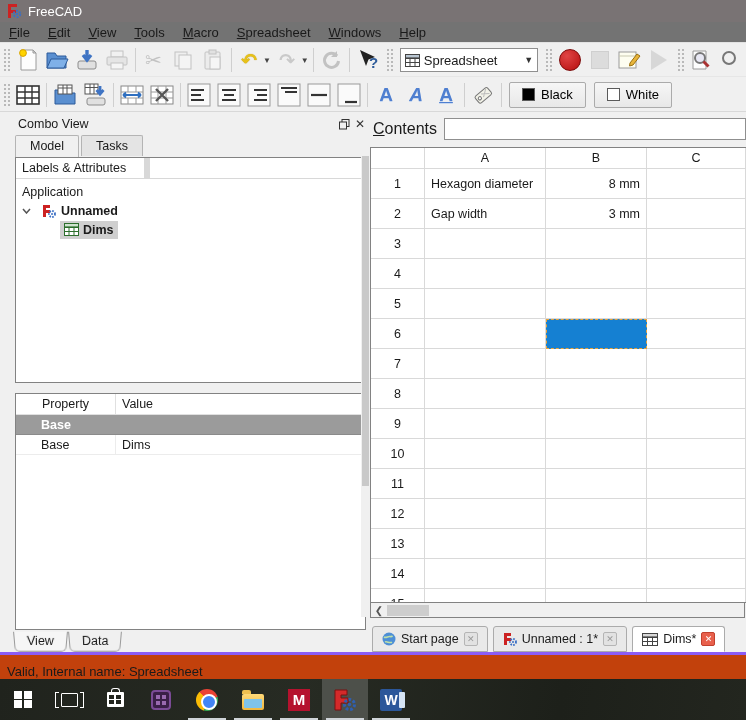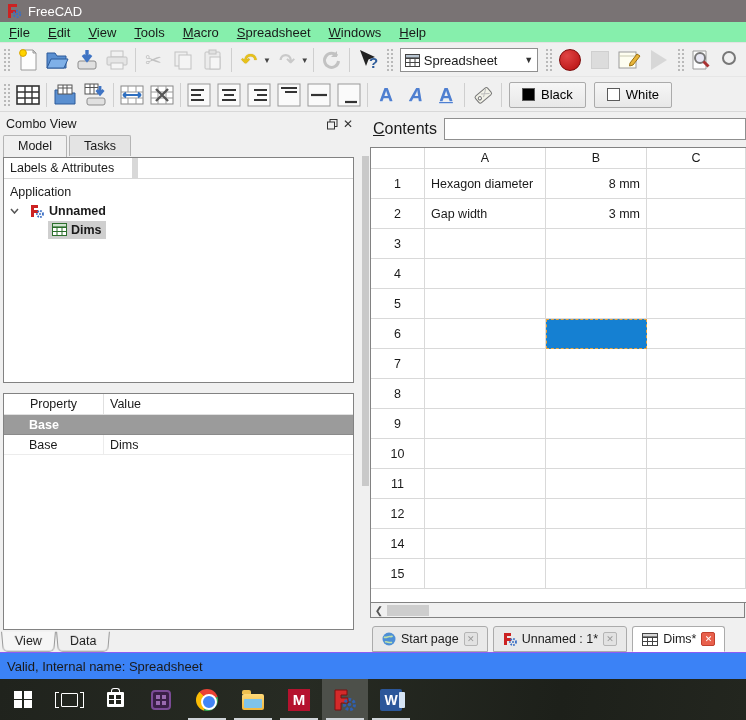--- a/index.html
+++ b/index.html
@@ -5,21 +5,21 @@
   * { margin:0; padding:0; box-sizing:border-box; }
   html,body { width:746px; height:720px; overflow:hidden; }
   body { font-family:"Liberation Sans","DejaVu Sans",sans-serif; font-size:13px; color:#1a1a1a; }
   .screen { position:relative; width:746px; height:720px; background:#f0f0f0;text-decoration:underline; }
 
   
   .titlebar { position:absolute; left:0; top:0; width:746px; height:22px; background:#797374; display:flex; align-items:center; padding-left:6px; gap:6px; }
   .titlebar .title { color:#ffffff; font-size:13px; }
 
   
-  .menubar { position:absolute; left:0; top:22px; width:746px; height:21px; background:#86efac; display:flex; align-items:center; border-bottom:1px solid #e3e3e3; }
+  .menubar { position:absolute; left:0; top:22px; width:746px; height:21px; background:#737373; display:flex; align-items:center; border-bottom:1px solid #e3e3e3; }
   .menu-item { padding:2px 9px; font-size:13px; cursor:default; }
   .menu-item u { text-decoration:underline; }
 
   
   .toolbar { position:absolute; left:0; width:746px; background:#f0f0f0; display:flex; align-items:center; }
   .tb1 { top:44px; height:33px; border-bottom:1px solid #e6e6e6; }
   .tb2 { top:78px; height:34px; border-bottom:1px solid #d8d8d8; }
   .grip { width:7px; height:24px; margin:0 3px; background-image:radial-gradient(circle,#b9b9b9 1px,transparent 1.2px); background-size:4px 4px; }
   .tbtn { width:30px; height:28px; display:flex; align-items:center; justify-content:center; border:1px solid transparent; border-radius:2px; }
   .tbtn.disabled { opacity:.45; filter:grayscale(1); }
@@ -43,21 +43,21 @@
   .color-btn { display:flex; align-items:center; gap:6px; height:26px; padding:0 12px; background:linear-gradient(#f6f6f6,#e8e8e8); border:1px solid #ababab; border-radius:2px; margin:0 4px; font-size:13px; }
   .swatch { width:13px; height:13px; border:1px solid #5a5a5a; }
   .swatch.black { background:#000; }
   .swatch.white { background:#fff; }
 
   .fmt-a { font-size:19px; font-weight:bold; color:#4f7fd0; text-shadow:0 1px 0 #c8d8f0; }
   .fmt-a.it { font-style:italic; }
   .fmt-a.un { text-decoration:underline; }
 
   
-  .combo-view { position:absolute; left:0; top:114px; width:362px; height:538px; background:#f0f0f0; }
+  .combo-view { position:absolute; left:12px; top:114px; width:362px; height:538px; background:#f0f0f0; }
   .cv-header { height:20px; display:flex; align-items:center; padding:0 6px; font-size:12.5px; }
   .cv-header .cv-title { flex:1; }
   .cv-hbtn { width:16px; height:16px; display:flex; align-items:center; justify-content:center; color:#333; font-size:12px; }
   .cv-tabs { display:flex; padding-left:3px; height:22px; align-items:flex-end; }
   .cv-tab { padding:3px 14px; font-size:12.5px; border:1px solid #b4b4b4; border-bottom:none; background:#e4e4e4; margin-right:2px; border-radius:2px 2px 0 0; }
   .cv-tab.active { background:#f0f0f0; position:relative; top:1px; padding-bottom:4px; }
 
   .tree-box { position:absolute; left:3px; top:43px; width:351px; height:226px; background:#ffffff; border:1px solid #828282; overflow:hidden; }
   .tree-colhdr { height:21px; border-bottom:1px solid #d8d8d8; display:flex; align-items:center; font-size:12.5px; }
   .tree-colhdr span { padding-left:6px; }
@@ -110,21 +110,21 @@
   .hs-thumb { width:42px; height:11px; background:#cdcdcd; }
 
   
   .mdi-tabs { position:absolute; left:2px; top:513px; display:flex; align-items:flex-end; height:25px; }
   .mdi-tab { display:flex; align-items:center; gap:5px; height:23px; padding:12px 9px; border:1px solid #ababab; background:#e9e9e9; margin-right:5px; border-radius:3px 3px 0 0; font-size:12.5px; }
   .mdi-tab.active { background:#ffffff; height:25px; border-bottom-color:#ffffff; }
   .tab-close { width:14px; height:14px; border:1px solid #b5b5b5; background:#e2e2e2; color:#9a9a9a; font-size:9px; line-height:12px; text-align:center; border-radius:2px; }
   .tab-close.red { background:#e8604c; border-color:#c2402e; color:#ffffff; }
 
   
-  .statusbar { position:absolute; left:0; top:652px; width:746px; height:27px; background:#3b82f6; display:flex; align-items:center; padding-left:7px; font-size:13px; border-top:1px solid #8b5cf6; }
+  .statusbar { position:absolute; left:0; top:652px; width:746px; height:27px; background:#c2410c; display:flex; align-items:flex-end; padding-left:7px; font-size:13px; border-top:3px solid #8b5cf6; }
 
   
   .taskbar { position:absolute; left:0; top:679px; width:746px; height:41px; background:linear-gradient(100deg,#20231d 0%,#272b23 40%,#1d201a 75%,#23261f 100%); display:flex; align-items:stretch; }
   .tb-item { width:46px; display:flex; align-items:center; justify-content:center; position:relative; }
   .tb-item.active-app { background:#4d504a; }
   .tb-item .runline { position:absolute; left:4px; bottom:0; width:38px; height:2.5px; background:#cfd4d8; }
   .win-logo { display:grid; grid-template-columns:8px 8px; grid-template-rows:8px 8px; gap:1.5px; }
   .win-logo div { background:#ffffff; }
   .taskview { width:17px; height:14px; border:1.6px solid #ffffff; border-radius:1px; position:relative; }
   .taskview:before, .taskview:after { content:""; position:absolute; top:-1.6px; width:3px; height:14px; border:1.6px solid #fff; }
@@ -549,20 +549,26 @@
         <div class="cell cb"></div>
         <div class="cell cc"></div>
       </div>
       <div class="srow">
         <div class="rh">12</div>
         <div class="cell ca"></div>
         <div class="cell cb"></div>
         <div class="cell cc"></div>
       </div>
       <div class="srow">
+        <div class="rh">13</div>
+        <div class="cell ca"></div>
+        <div class="cell cb"></div>
+        <div class="cell cc"></div>
+      </div>
+      <div class="srow">
         <div class="rh">14</div>
         <div class="cell ca"></div>
         <div class="cell cb"></div>
         <div class="cell cc"></div>
       </div>
       <div class="srow">
         <div class="rh">15</div>
         <div class="cell ca"></div>
         <div class="cell cb"></div>
         <div class="cell cc"></div>

